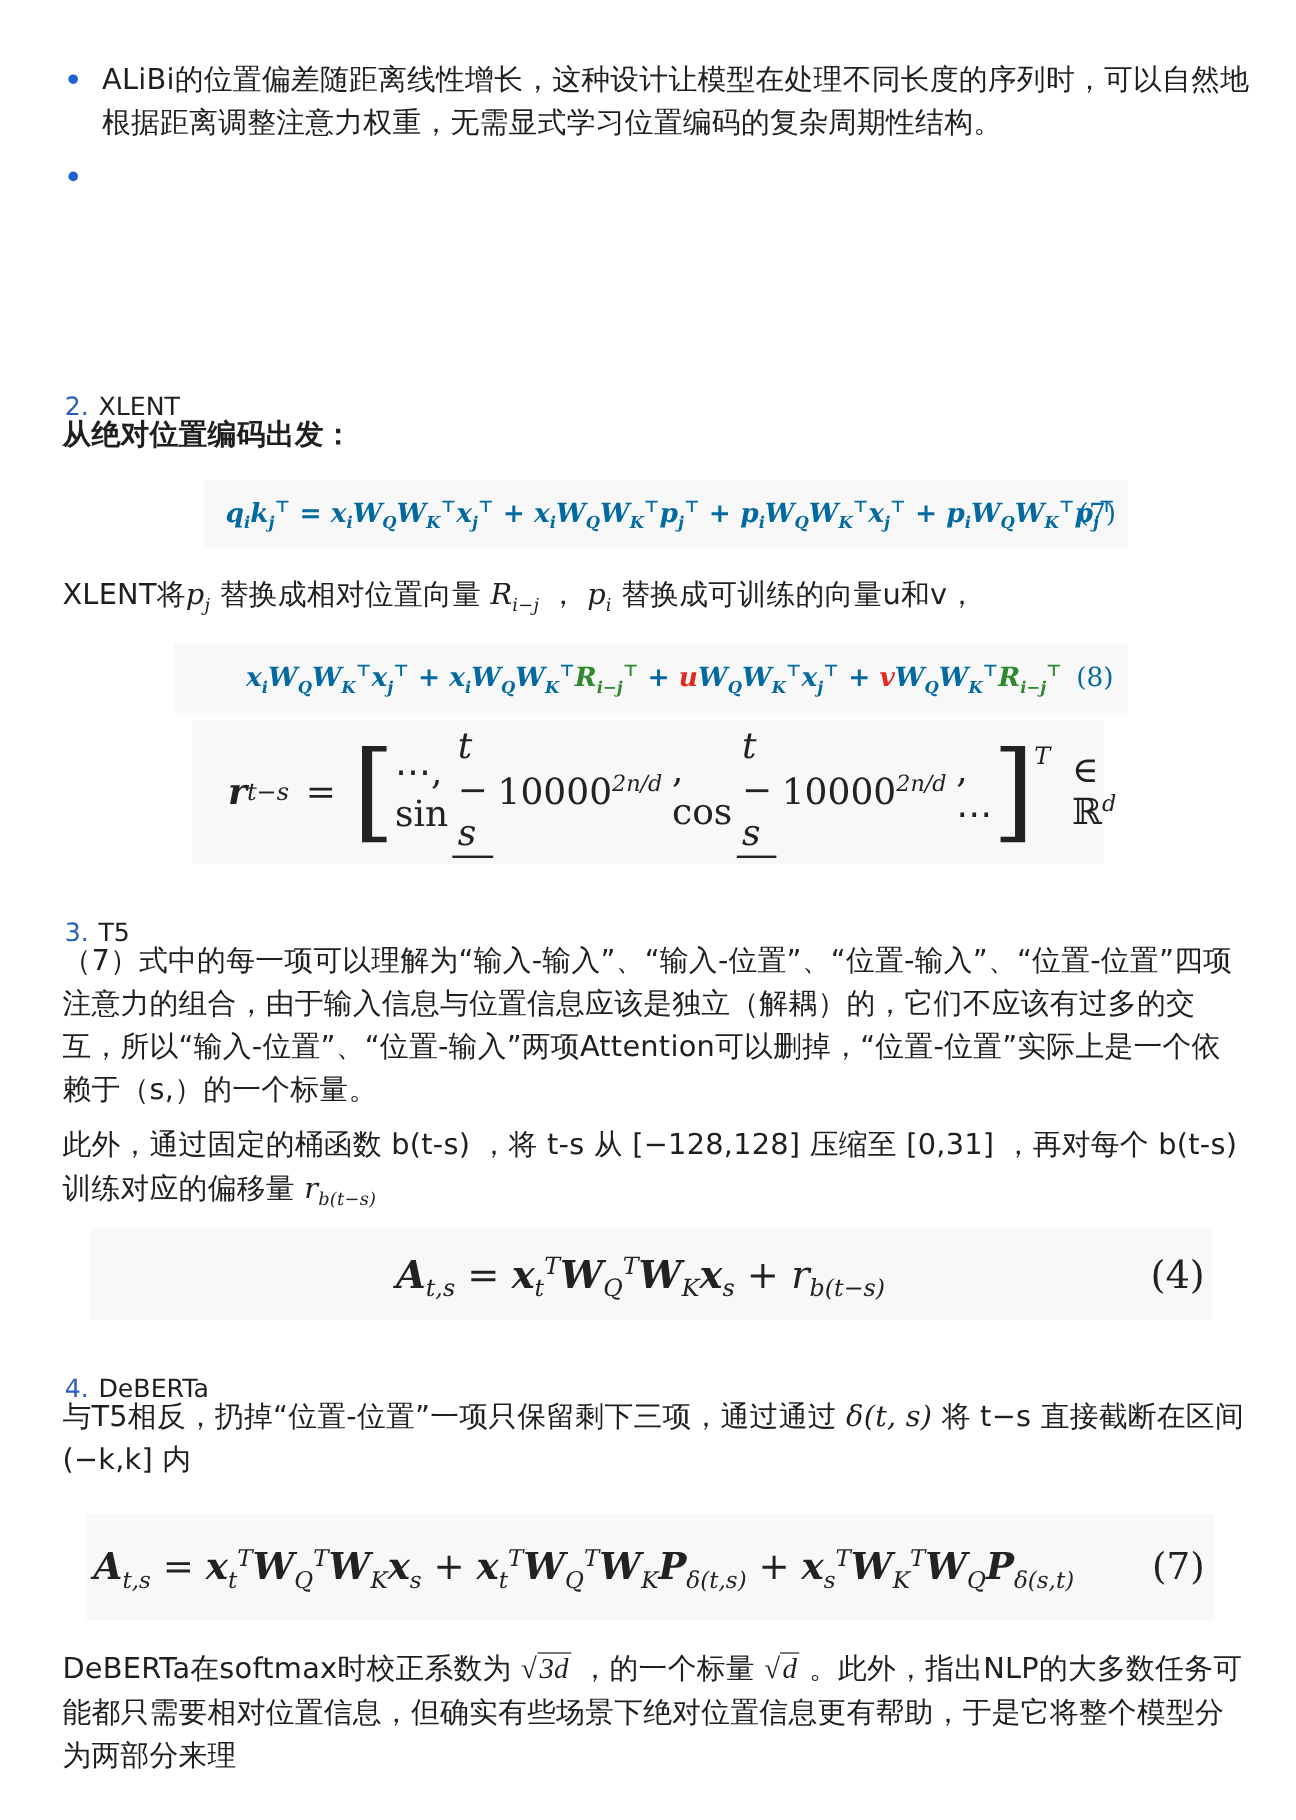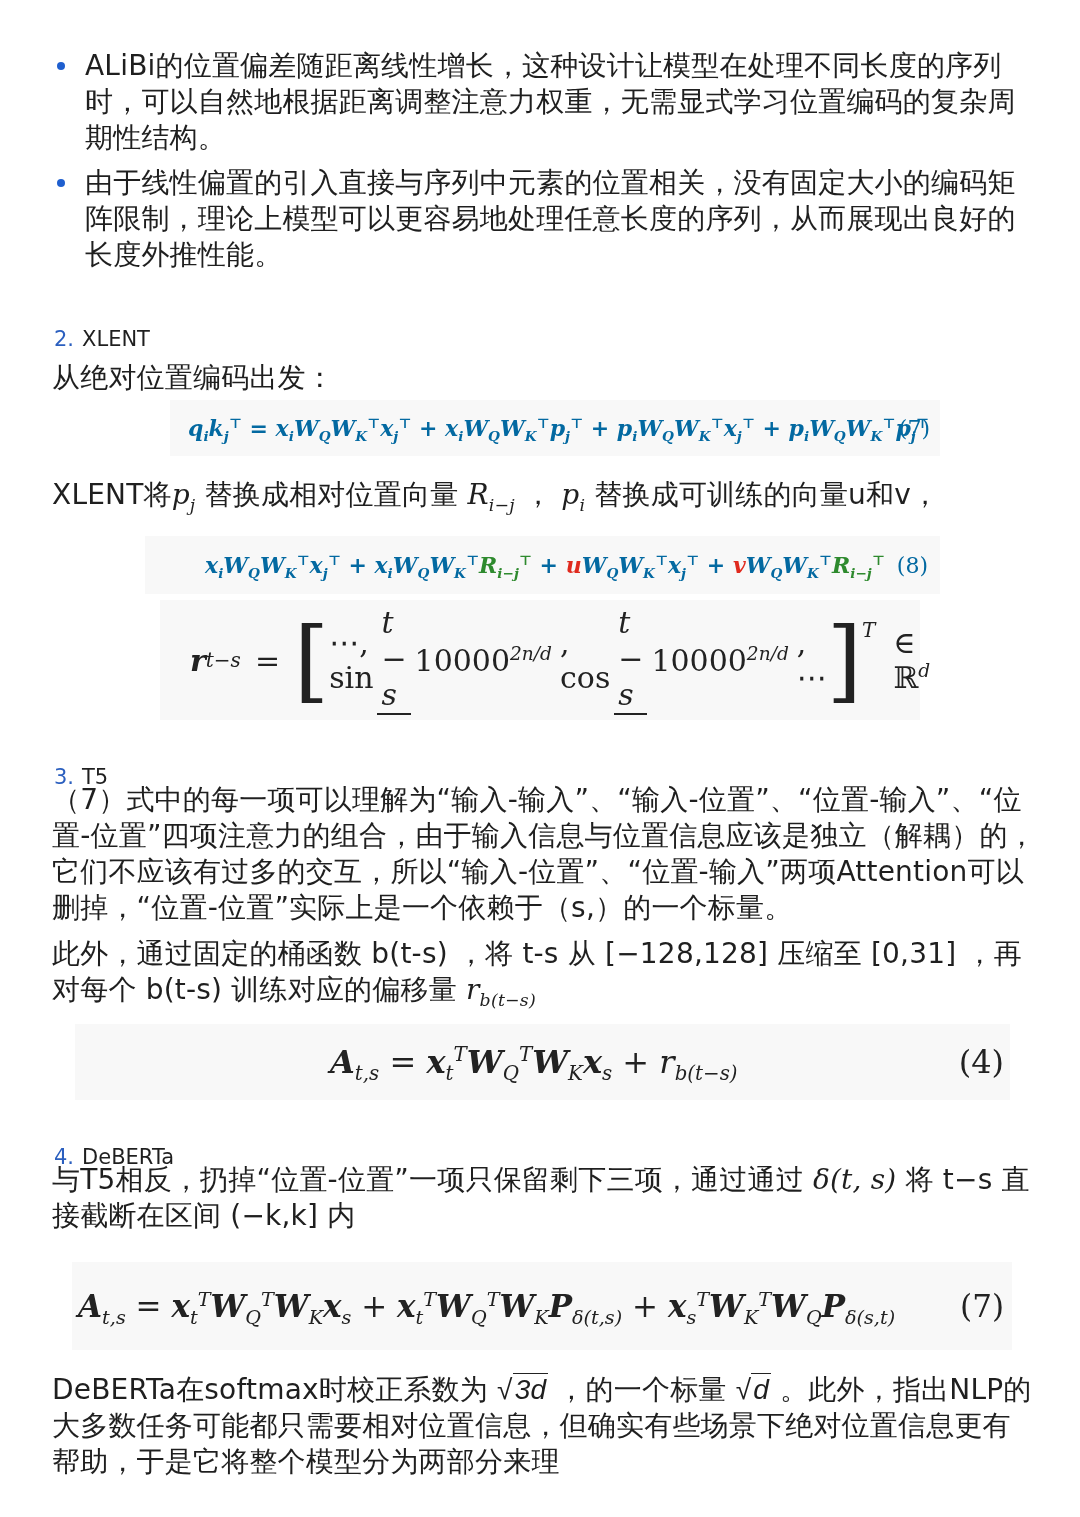--- a/index.html
+++ b/index.html
@@ -2,21 +2,21 @@
 <html><head>
 <meta charset="utf-8">
 <style>
   html, body { margin: 0; padding: 0; background: #ffffff; }
   body {
     width: 1080px; height: 1517px; overflow: hidden; position: relative;
     font-family: "DejaVu Sans", "Liberation Sans", sans-serif;
     color: #1f1f1f;
   }
   .page { position: absolute; left: 0; top: 0; width: 1080px; }
-  .txt { font-size: 28px; line-height: 36px; letter-spacing: 0.2px; }
+  .txt { font-size: 24px; line-height: 36px; letter-spacing: 0.2px; }
   .bullet-list { position: absolute; left: 52px; top: 48px; width: 990px; margin: 0; padding: 0; list-style: none; }
   .bullet-item { position: relative; padding-left: 33px; margin-bottom: 9px; }
   .bullet-dot { position: absolute; left: 5px; top: 14px; width: 8px; height: 8px; border-radius: 50%; background: #1f5fcf; }
   .heading { position: absolute; left: 54px; font-size: 21px; line-height: 30px; margin-top: 20px; }
   .heading .num { color: #2b5fbf; margin-right: 8px; }
   .para { position: absolute; left: 52px; width: 985px; }
   .math { font-family: "DejaVu Serif", "Liberation Serif", serif; font-style: italic; }
   .mbold { font-family: "DejaVu Serif", "Liberation Serif", serif; font-weight: bold; font-style: italic; }
   .formula {
     position: absolute; background: #f8f8f8;
@@ -26,43 +26,42 @@
   .f-blue { color: #0369a1; }
   .f-green { color: #2e8a2e; }
   .f-red { color: #e02a1e; }
   .f-black { color: #222222; }
   sub, sup { font-size: 62%; line-height: 0; }
   .eqnum { position: absolute; font-family: "DejaVu Serif", "Liberation Serif", serif; font-style: normal; font-weight: normal; }
   .frac { display: inline-flex; flex-direction: row; align-items: center; vertical-align: middle; margin: 0 4px; }
   .frac .n { padding: 0 4px; border-bottom: 2px solid #222; line-height: 1.2; }
   .frac .d { padding: 0 4px; line-height: 1.3; }
   .bracket { font-size: 90px; font-weight: 200; line-height: 1; vertical-align: middle; font-style: normal; }
-  .sqrt { font-family: Liberation Sans, sans-serif; }
+  .sqrt { font-family: Liberation Serif, serif; }
   .sqrt .rad { border-top: 1.5px solid #222; padding: 0 2px; font-style: italic; }
 </style>
 </head>
 <body>
 
 <div class="page">
 
   <ul class="bullet-list txt">
     <li class="bullet-item">
       <span class="bullet-dot"></span>
       <span>ALiBi的位置偏差随距离线性增长，这种设计让模型在处理不同长度的序列时，可以自然地根据距离调整注意力权重，无需显式学习位置编码的复杂周期性结构。</span>
     </li>
     <li class="bullet-item">
       <span class="bullet-dot"></span>
-      <span>由于线性偏置的引入直接与序列中元素的位置相关，没有固定大小的编码矩阵限制，理论上模型可以更容易地处理任意长度的序列，从而展现出良好的长度外推性能。</span>
     </li>
   </ul>
 
   <div class="heading" style="top:304px;">
     <span class="num">2.</span><span>XLENT</span>
   </div>
-  <div class="para txt" style="top:360px;">从绝对位置编码出发：</div>
+  <div class="para txt" style="top:344px;font-weight:bold;">从绝对位置编码出发：</div>
 
   <div class="formula f-blue" style="left:170px; top:400px; width:770px; height:56px; font-size:22px;">
     <span class="mbold" style="margin-left:18px;">q<sub>i</sub>k<sub>j</sub><sup>⊤</sup> = x<sub>i</sub>W<sub>Q</sub>W<sub>K</sub><sup>⊤</sup>x<sub>j</sub><sup>⊤</sup> + x<sub>i</sub>W<sub>Q</sub>W<sub>K</sub><sup>⊤</sup>p<sub>j</sub><sup>⊤</sup> + p<sub>i</sub>W<sub>Q</sub>W<sub>K</sub><sup>⊤</sup>x<sub>j</sub><sup>⊤</sup> + p<sub>i</sub>W<sub>Q</sub>W<sub>K</sub><sup>⊤</sup>p<sub>j</sub><sup>⊤</sup></span>
     <span class="eqnum" style="right:10px; font-size:22px;">(7)</span>
   </div>
 
   <div class="para txt" style="top:477px;">
     <span>XLENT将</span><span class="math"><span>p</span><sub>j</sub></span> <span>替换成相对位置向量</span><span class="math"> <span>R</span><sub>i−j</sub></span> <span>，</span> <span class="math"><span>p</span><sub>i</sub></span> <span>替换成可训练的向量u和v，</span>
   </div>
 

